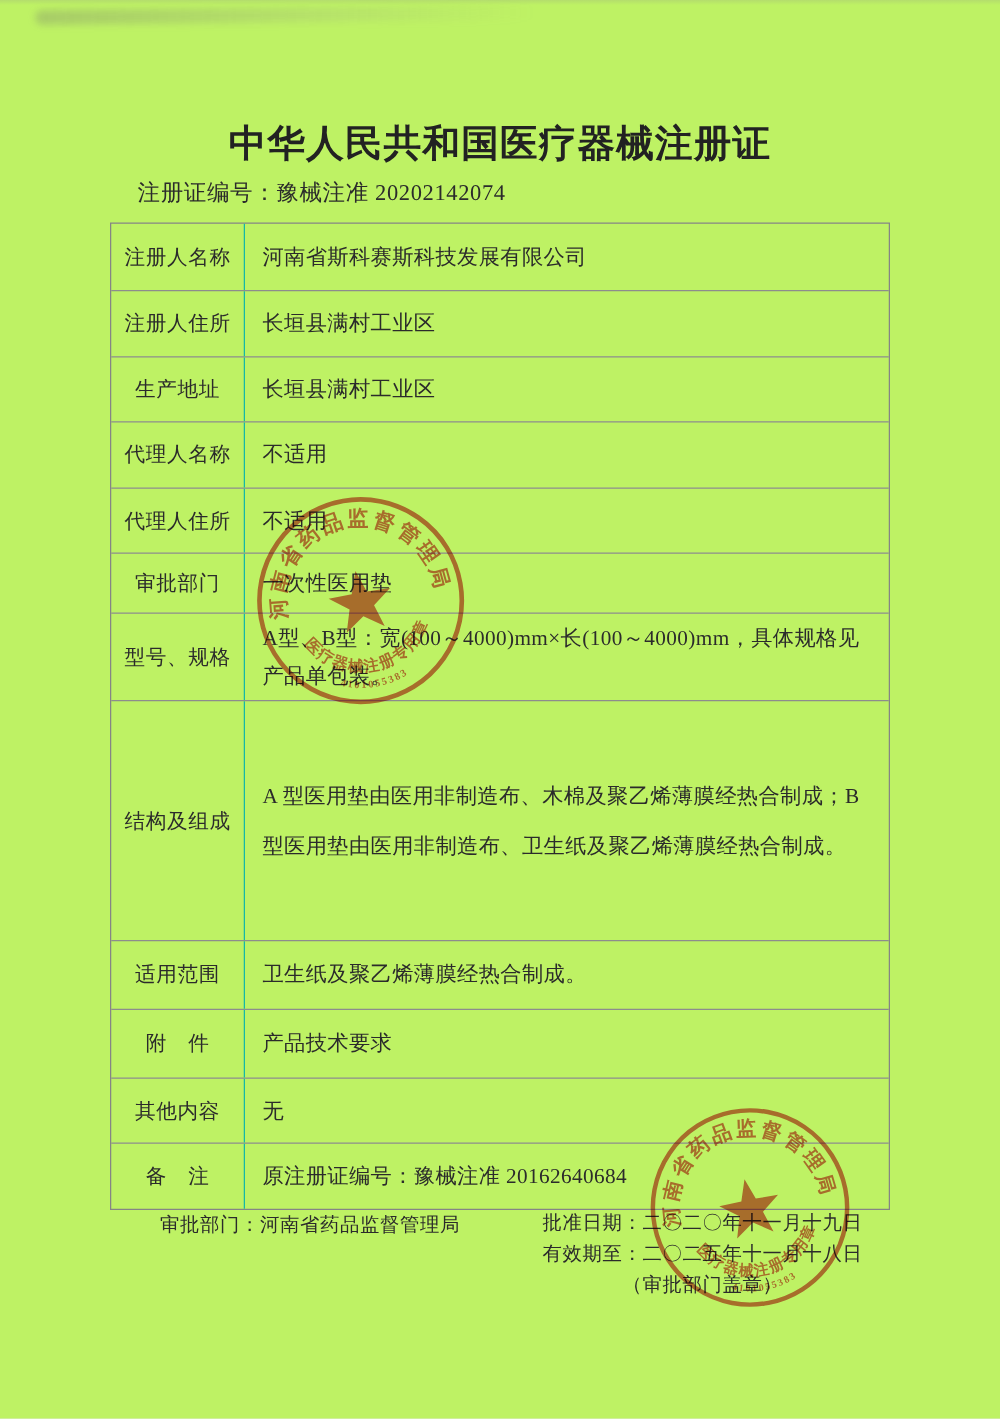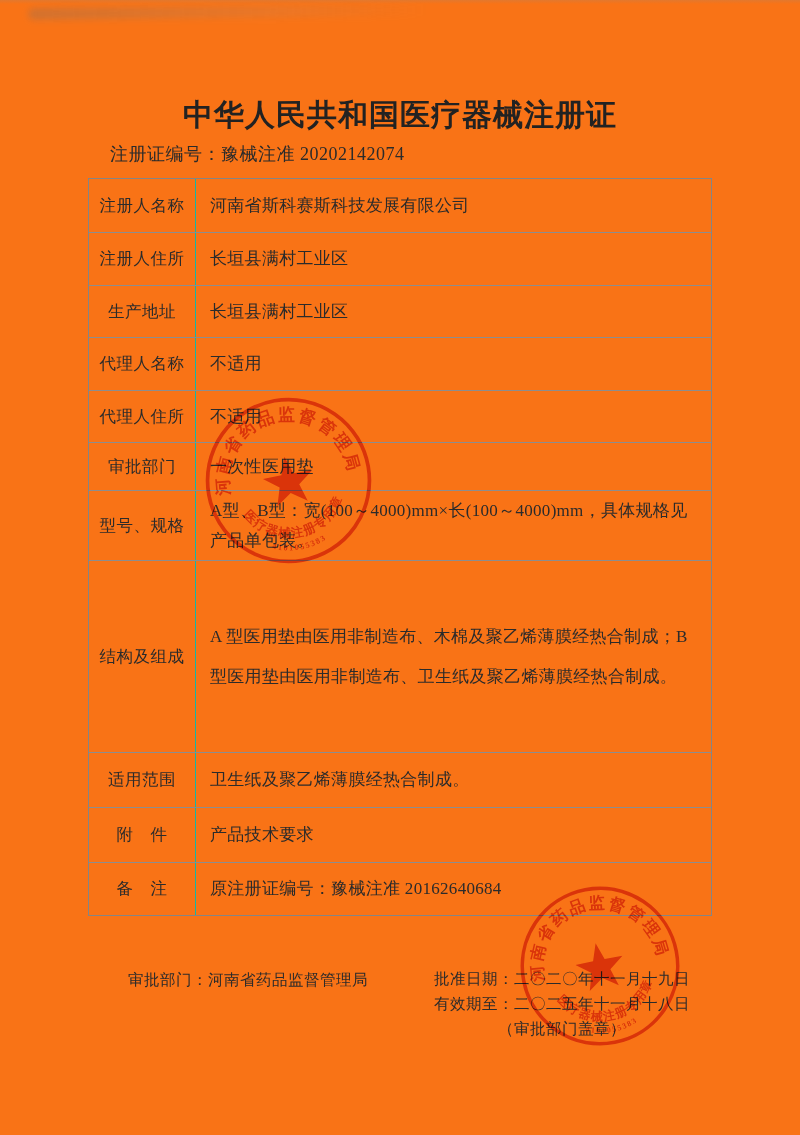--- a/index.html
+++ b/index.html
@@ -2,21 +2,21 @@
 <html><head>
 <meta charset="utf-8">
 <style>
   * { margin: 0; padding: 0; box-sizing: border-box; }
   html, body { background: #e9e9e9; }
   .page {
     position: relative;
     width: 800px;
     height: 1135px;
     margin: 0 auto;
-    background: #f97316;
+    background: #bef264;
     overflow: hidden;
     font-family: "Liberation Serif", "DejaVu Serif", serif;
     color: #2b2b2b;
   }
   .scan-edge-top {
     position: absolute; top: 0; left: 0; right: 0; height: 4px;
     background: linear-gradient(to bottom, rgba(140,140,140,0.20), rgba(140,140,140,0));
   }
   .smudge {
     position: absolute; left: 28px; top: 6px; width: 400px; height: 12px;
@@ -142,20 +142,26 @@
       <div class="t-value">
           <span>卫生纸及聚乙烯薄膜经热合制成。</span>
         </div>
     </div>
     <div class="t-row" style="height:55px">
       <div class="t-label">附　件</div>
       <div class="t-value">
           <span>产品技术要求</span>
         </div>
     </div>
+    <div class="t-row" style="height:52px">
+      <div class="t-label">其他内容</div>
+      <div class="t-value">
+          <span>无</span>
+        </div>
+    </div>
     <div class="t-row" style="height:53px">
       <div class="t-label">备　注</div>
       <div class="t-value">
           <span>原注册证编号：豫械注准 20162640684</span>
         </div>
     </div>
   </div>
 
   <div class="footer-left">审批部门：河南省药品监督管理局</div>
 

